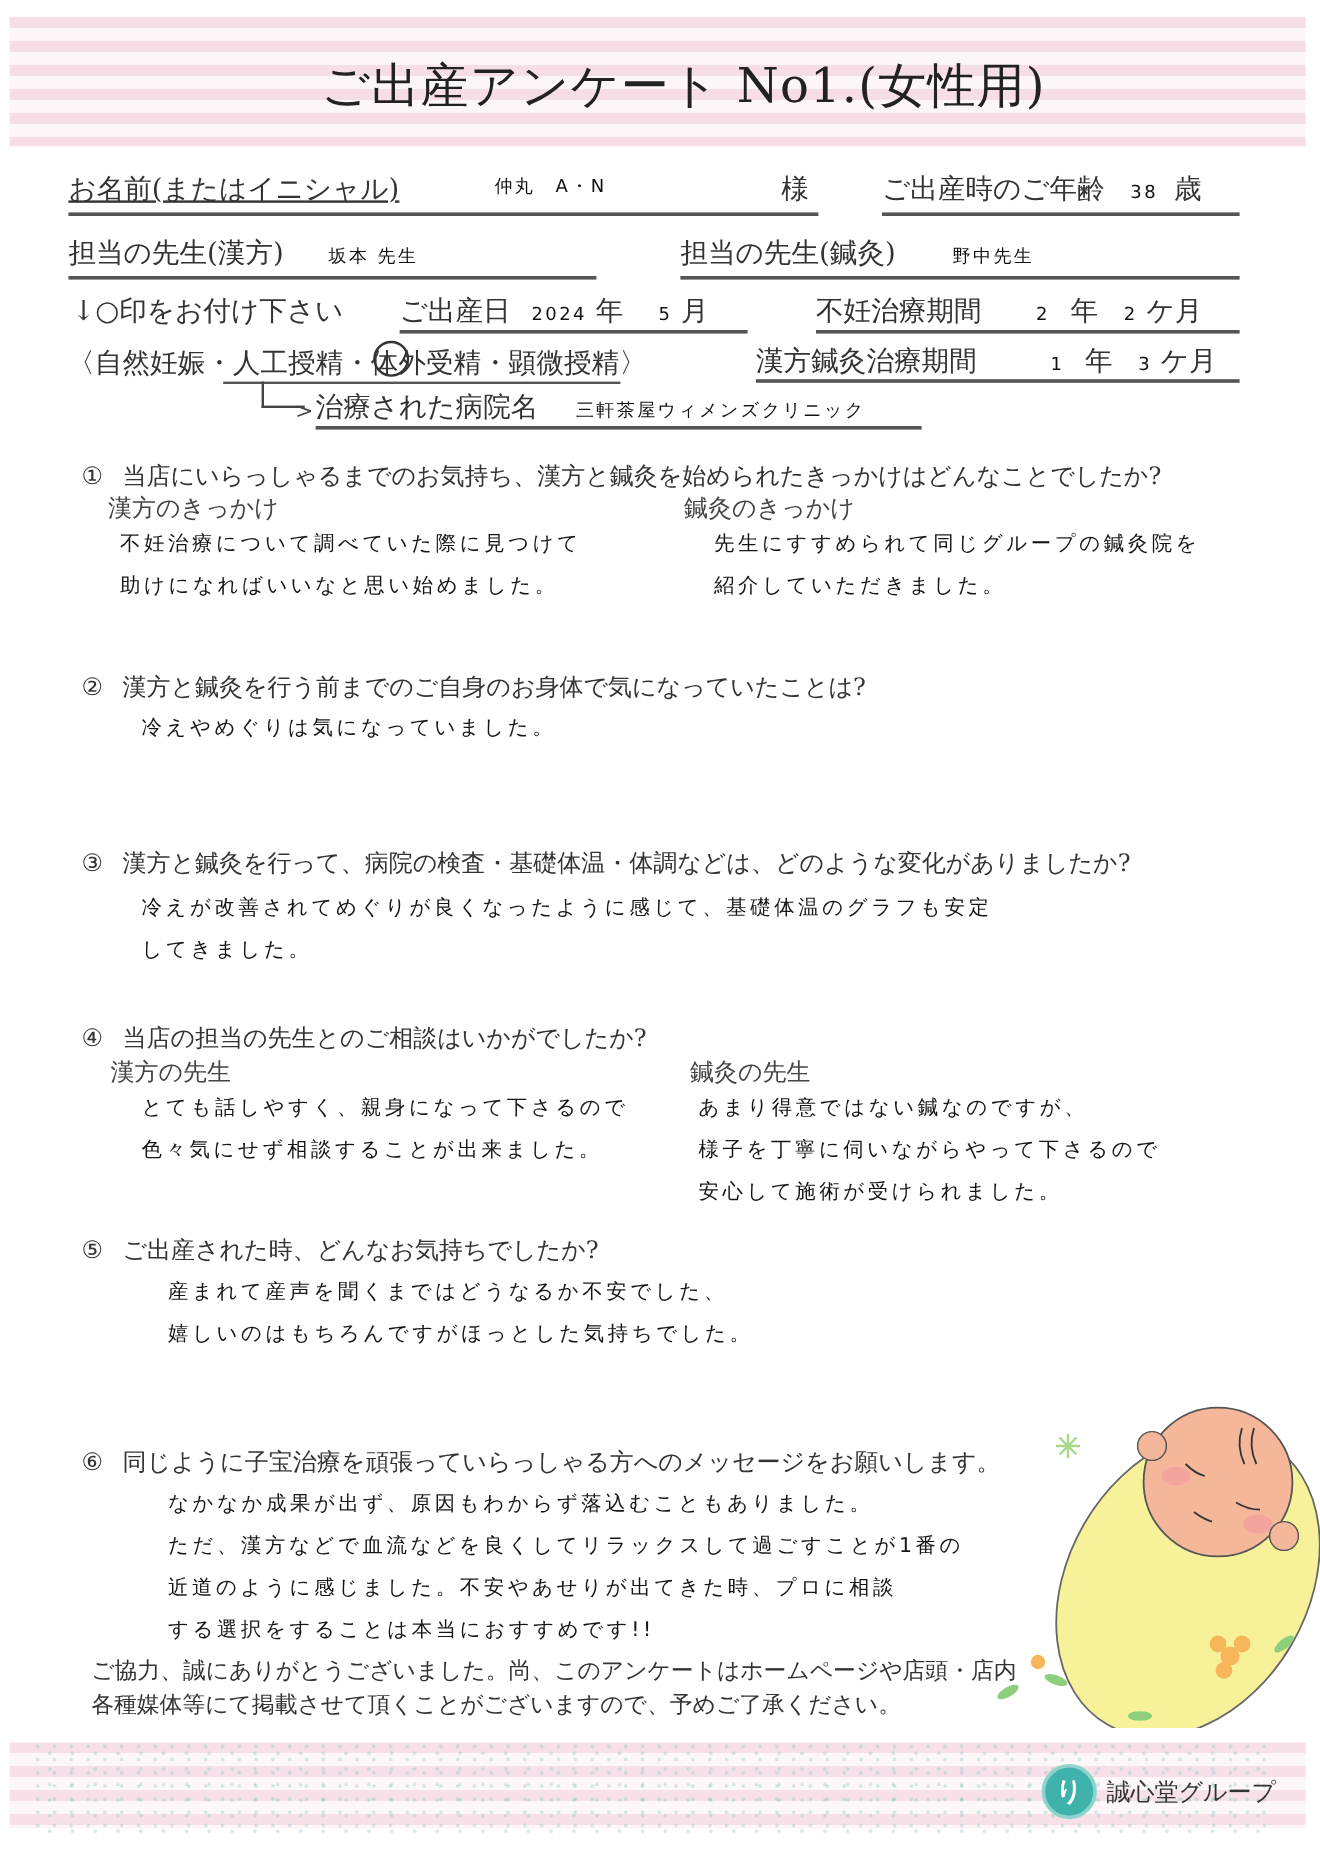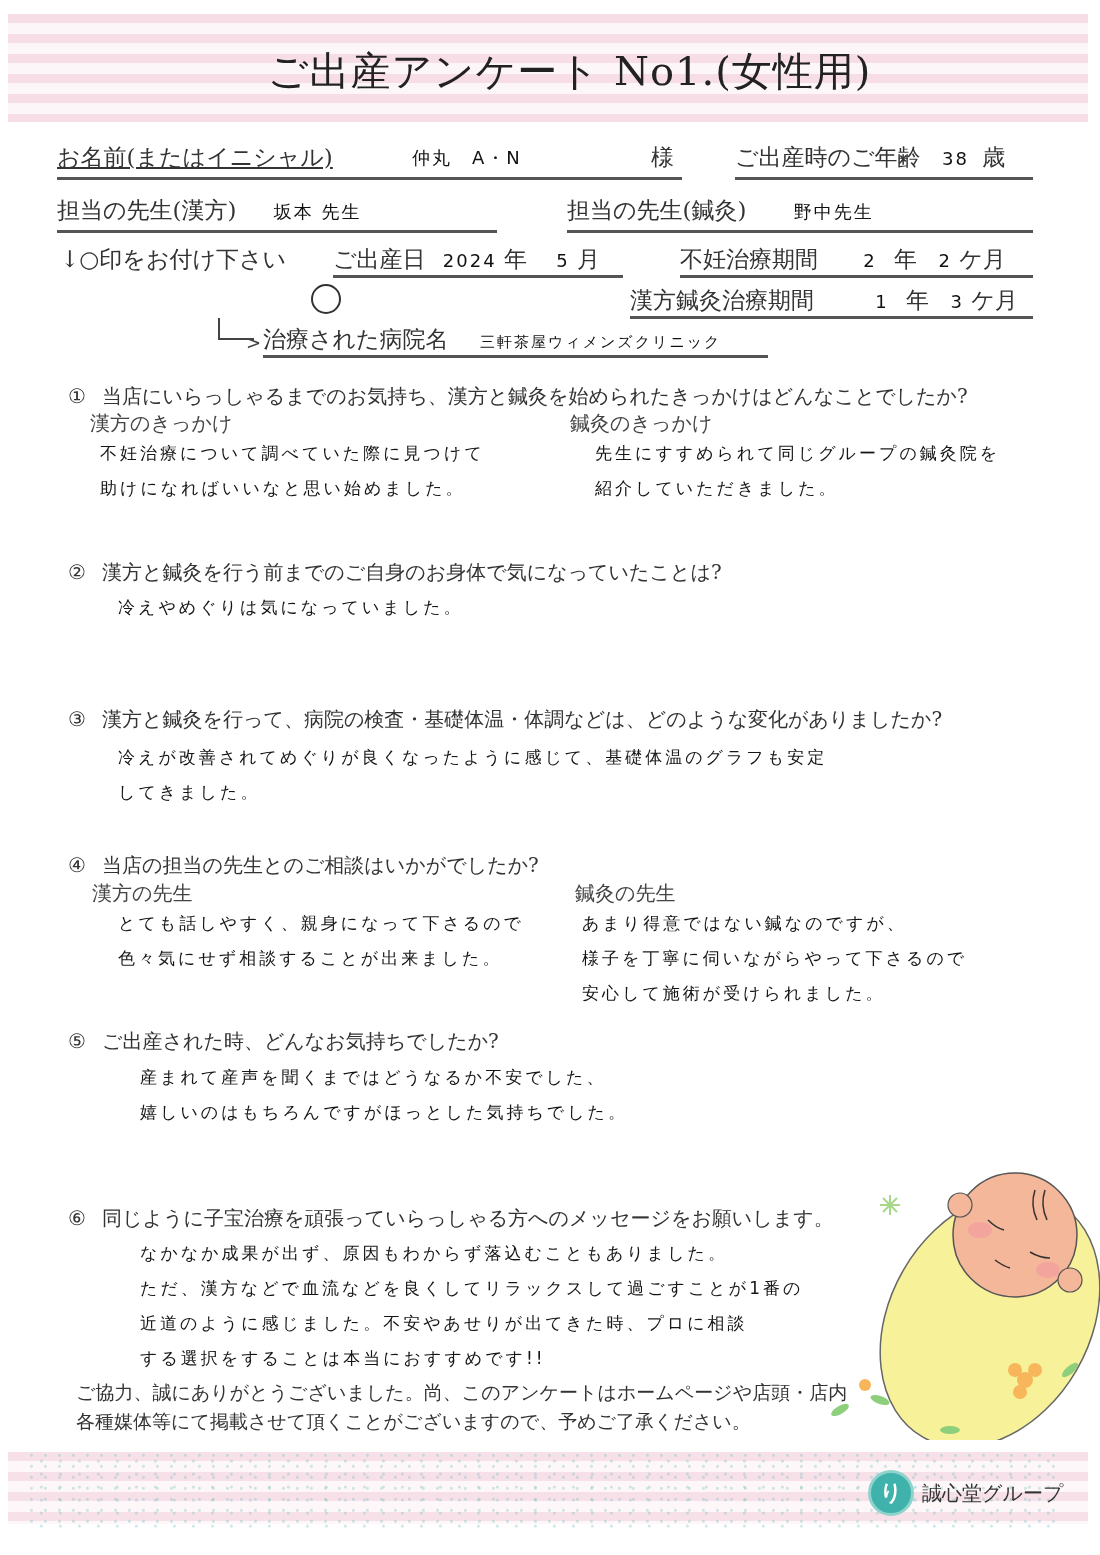--- a/index.html
+++ b/index.html
@@ -21,21 +21,21 @@
     background-size: 14px 11px, 19px 13px;
   }
 
   .title {
     position: absolute; top: 44px; left: 0; width: 100%; text-align: center;
     font-size: 40px; letter-spacing: 1px; color: #222; padding-left: 39px;
   }
 
   .field { position: absolute; font-size: 23px; color: #333; white-space: nowrap; }
   .uline { border-bottom: 3px solid #555; }
-  .hand { font-family: "DejaVu Sans", "Liberation Sans", sans-serif; color: #111; font-size: 18px; letter-spacing: 2px; }
+  .hand { font-family: "DejaVu Sans", "Liberation Sans", sans-serif; color: #111; font-size: 15px; letter-spacing: 2px; }
 
   .q { position: absolute; left: 68px; font-size: 20px; color: #333; white-space: nowrap; }
   .q .num { display: inline-block; width: 34px; }
   .sub { position: absolute; font-size: 20px; color: #444; }
   .ans { position: absolute; font-family: "DejaVu Sans", "Liberation Sans", sans-serif; font-size: 17px; color: #151515; letter-spacing: 3px; line-height: 35px; white-space: nowrap; }
 
   .footer-note { position: absolute; left: 76px; top: 1378px; font-size: 19px; color: #333; line-height: 29px; }
 
   .logo { position: absolute; left: 868px; top: 1470px; display: flex; align-items: center; gap: 8px; }
   .logo .circle { width: 46px; height: 46px; border-radius: 50%; background: #3fb3ab; border: 3px solid #8fd3cd; display: flex; align-items: center; justify-content: center; color: #fff; font-size: 22px; font-family: "DejaVu Sans", sans-serif; font-weight: bold; }
@@ -79,20 +79,21 @@
 </div>
 <div class="field uline" style="left:680px; top:244px; width:353px; height:34px;">
   <span>不妊治療期間</span>
   <span class="hand" style="margin-left:38px;">2</span>
   <span style="margin-left:10px;">年</span>
   <span class="hand" style="margin-left:14px;">2</span>
   <span>ケ月</span>
 </div>
 
 <div class="field" style="left:56px; top:287px;">
+  <span>〈自然妊娠・人工授精・体外受精・顕微授精〉</span>
   <span style="position:absolute; left:255px; top:-3px; width:30px; height:30px; border:2px solid #333; border-radius:50%;"></span>
   <span style="position:absolute; left:130px; right:22px; bottom:-2px; border-bottom:2px solid #555;"></span>
 </div>
 <div class="field uline" style="left:630px; top:285px; width:403px; height:34px;">
   <span>漢方鍼灸治療期間</span>
   <span class="hand" style="margin-left:54px;">1</span>
   <span style="margin-left:10px;">年</span>
   <span class="hand" style="margin-left:14px;">3</span>
   <span>ケ月</span>
 </div>

